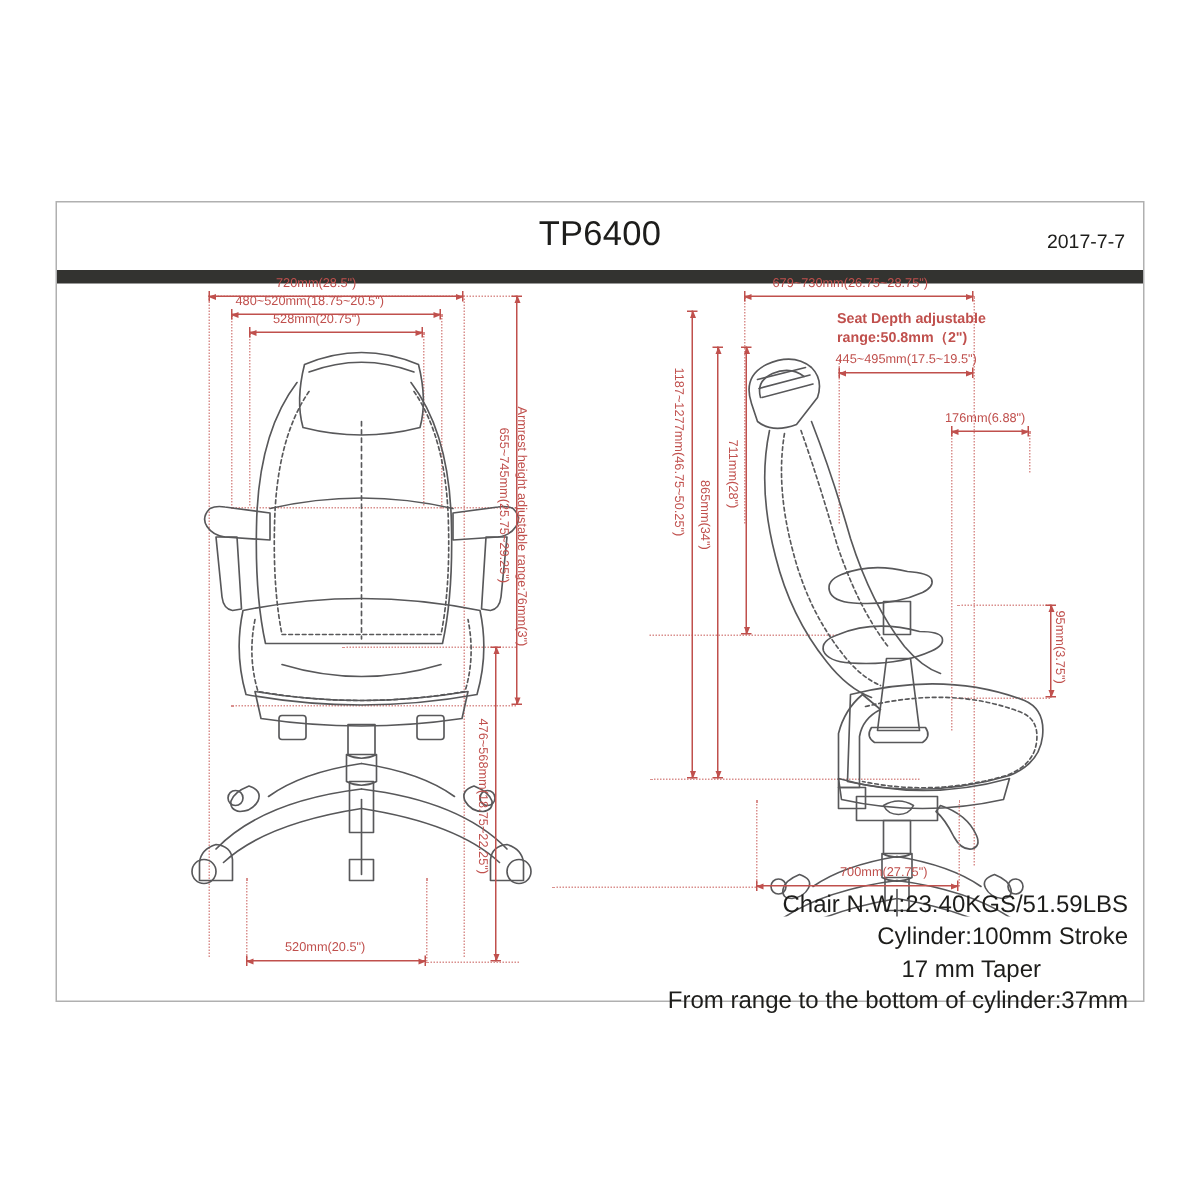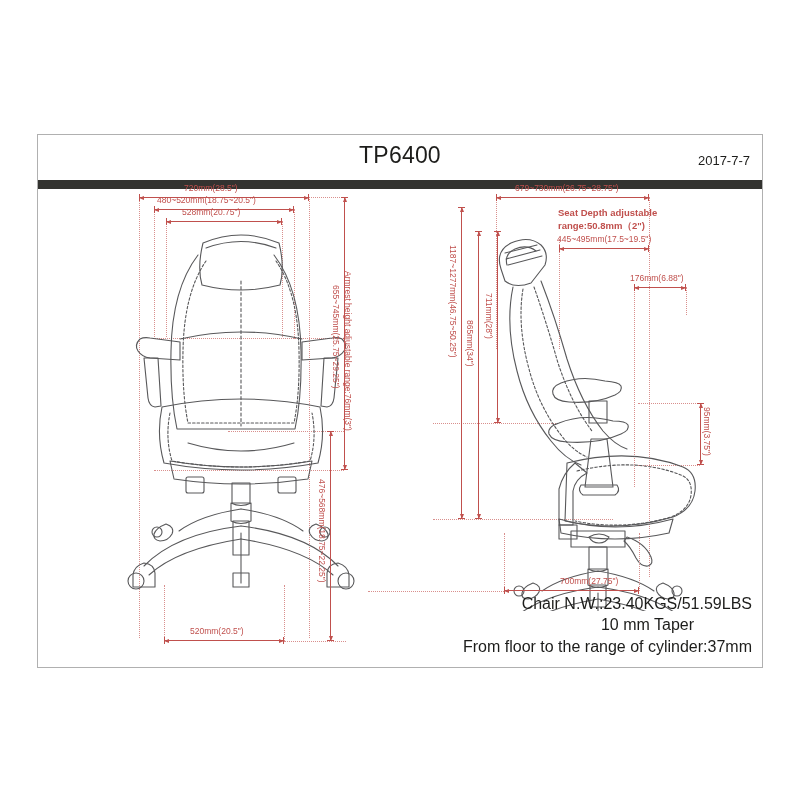--- a/index.html
+++ b/index.html
@@ -379,18 +379,19 @@
       <div class="hdim" style="left:466px; top:455px; width:135px;">
           <i class="l"></i>
           <i class="r"></i>
         </div>
       <div class="dimtxt" style="left:522px; top:441px;">700mm(27.75")</div>
       <div class="hext" style="left:330px; top:456px; width:136px;"></div>
     </div>
 
     <div id="spec-block">
       <div>Chair N.W.:23.40KGS/51.59LBS</div>
-      <div class="indent">10 mm Taper</div>
-      <div>From floor to the range of cylinder:37mm</div>
+      <div>Cylinder:100mm Stroke</div>
+      <div class="indent">17 mm Taper</div>
+      <div>From range to the bottom of cylinder:37mm</div>
     </div>
 
   </div>
 </div>
 
 </body></html>

